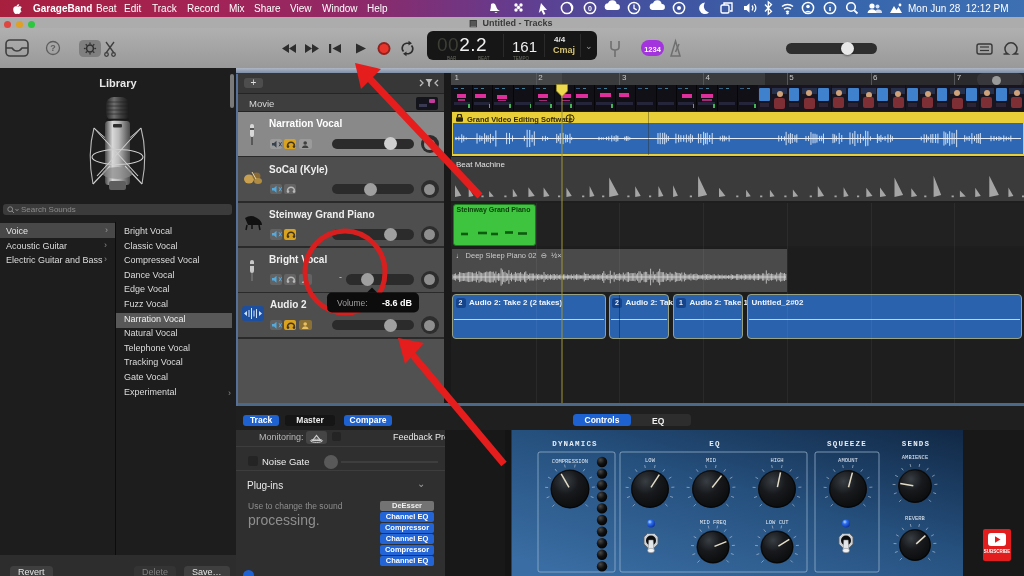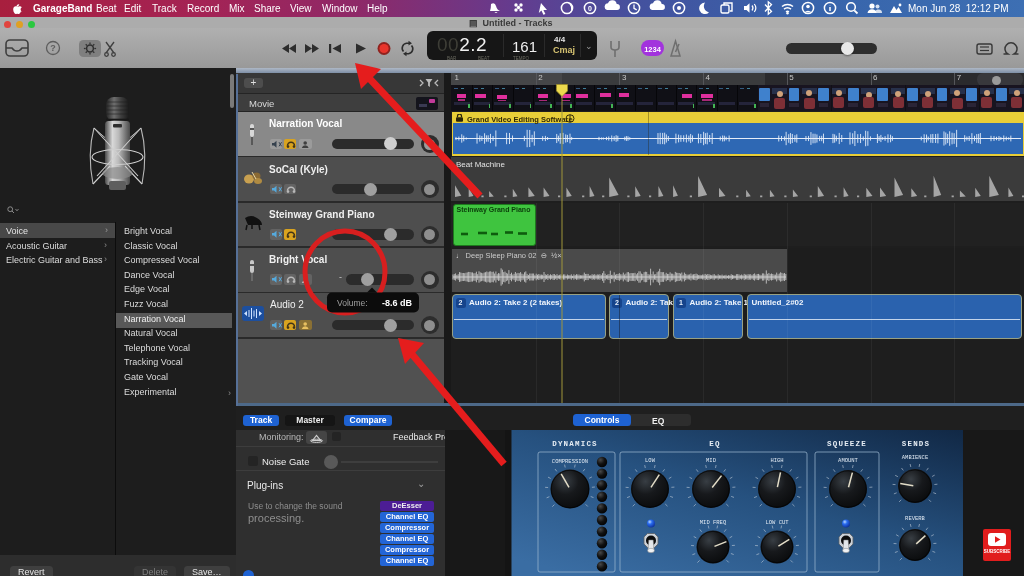--- a/index.html
+++ b/index.html
@@ -158,20 +158,21 @@
   <div class="abs" style="left:841px;top:42px;width:13px;height:13px;background:#e8e8e8;border-radius:50%;box-shadow:0 1px 2px rgba(0,0,0,.4);"></div>
 
   <svg class="abs" style="left:975px;top:40px;" width="45" height="17" viewBox="0 0 45 17">
     <rect x="2" y="4" width="15" height="10" rx="2" fill="none" stroke="#383838" stroke-width="1.4"></rect>
     <line x1="5" y1="7" x2="14" y2="7" stroke="#383838" stroke-width="1.2"></line>
     <line x1="5" y1="10.5" x2="14" y2="10.5" stroke="#383838" stroke-width="1.2"></line>
     <path d="M28.5 14 h4.4 a6 6 0 1 1 6.2 0 h4.4" fill="none" stroke="#383838" stroke-width="1.5"></path>
   </svg>
 
   <div class="abs" style="left:0;top:68px;width:236px;height:508px;background:#1d1d1d;"></div>
+  <div class="abs txt" style="left:0;top:77px;width:236px;text-align:center;color:#e8e8e8;font-size:11px;font-weight:bold;">Library</div>
   <svg class="abs" style="left:80px;top:94px;" width="75" height="100" viewBox="0 0 75 100">
     <defs>
       <linearGradient id="micbody" x1="0" y1="0" x2="1" y2="0">
         <stop offset="0" stop-color="#4a4a4a"></stop>
           <stop offset=".3" stop-color="#d8d8d8"></stop>
         <stop offset=".55" stop-color="#b9b9b9"></stop>
           <stop offset=".85" stop-color="#6e6e6e"></stop>
           <stop offset="1" stop-color="#4a4a4a"></stop>
       </linearGradient>
       <linearGradient id="micgrille" x1="0" y1="0" x2="1" y2="0">
@@ -196,20 +197,21 @@
     <rect x="33" y="30" width="9" height="3.5" rx="1" fill="#2e2e2e"></rect>
     <g stroke="#cfcfcf" stroke-width="1.1" fill="none">
       <path d="M14 34 L58 82 M61 34 L17 82"></path>
       <path d="M13 90 L30 72 M62 90 L45 72"></path>
       <ellipse cx="37.5" cy="63" rx="25.5" ry="7.5"></ellipse>
     </g>
     <ellipse cx="37.5" cy="79" rx="15" ry="6" fill="#8a8a8a" opacity=".7"></ellipse>
     <rect x="29" y="87" width="17" height="9" rx="2" fill="#5e5e5e"></rect>
   </svg>
   <div class="abs" style="left:230px;top:74px;width:4px;height:34px;background:#7a7a7a;border-radius:2px;"></div>
+  <div class="abs" style="left:3px;top:204px;width:229px;height:11px;background:#3b3b3b;border-radius:3px;color:#8b8b8b;font-size:8px;line-height:11px;padding-left:18px;box-sizing:border-box;">Search Sounds</div>
   <svg class="abs" style="left:7px;top:206px;" width="12" height="8" viewBox="0 0 12 8">
       <circle cx="3.2" cy="3.2" r="2.4" fill="none" stroke="#8b8b8b" stroke-width="1"></circle>
       <line x1="5" y1="5" x2="7" y2="7" stroke="#8b8b8b" stroke-width="1"></line>
       <path d="M8.5 3 l1.5 1.8 L11.5 3" fill="none" stroke="#8b8b8b" stroke-width=".9"></path>
     </svg>
   <div class="abs" style="left:115px;top:222px;width:1px;height:333px;background:#0c0c0c;"></div>
   <div class="abs" style="left:0;top:223px;width:115px;height:14.6px;background:#484848;"></div>
   <div class="abs txt" style="left:6px;top:226px;color:#e4e4e4;font-size:9px;">Voice</div>
   <div class="abs txt" style="left:105px;top:225px;color:#9a9a9a;font-size:9px;">›</div>
   <div class="abs txt" style="left:6px;top:240.6px;color:#dcdcdc;font-size:9px;">Acoustic Guitar</div>
@@ -343,21 +345,21 @@
       <circle cx="24" cy="7.6" r="1.3" fill="#b9b9b9"></circle>
     <circle cx="35.2" cy="4" r="1.8" fill="#b9b9b9"></circle>
       <path d="M31.8 9 a3.5 3.5 0 0 1 6.8 0 Z" fill="#b9b9b9"></path>
   </svg>
   <div class="abs txt" style="left:339px;top:272px;color:#ccc;font-size:9px;">-</div>
   <div class="abs" style="left:346px;top:274.4px;width:68px;height:10.5px;background:#2b2b2b;border-radius:5.5px;"></div>
   <div class="abs" style="left:360.5px;top:273.2px;width:13px;height:13px;background:#9f9f9f;border-radius:50%;"></div>
   <div class="abs" style="left:420.5px;top:270.9px;width:18px;height:18px;background:#2d2d2d;border-radius:50%;"></div>
   <div class="abs" style="left:424px;top:274.4px;width:11px;height:11px;background:#8e8e8e;border-radius:50%;"></div>
 
-  <div class="abs txt" style="left:270px;top:299px;color:#efefef;font-size:10px;font-weight:normal;">Audio 2</div>
+  <div class="abs txt" style="left:270px;top:299px;color:#efefef;font-size:10px;font-weight:bold;">Audio 2</div>
   <div class="abs" style="left:242px;top:306px;width:22px;height:15px;background:#1d4f9e;border-radius:3px;"></div>
   <svg class="abs" style="left:242px;top:306px;" width="22" height="15" viewBox="0 0 22 15">
     <path d="M2 7.5 l3 -2.5 v5 Z M20 7.5 l-3 -2.5 v5 Z" fill="#cfe2ff"></path>
     <g stroke="#cfe2ff" stroke-width="1">
         <line x1="7" y1="4" x2="7" y2="11"></line>
         <line x1="9.5" y1="2" x2="9.5" y2="13"></line>
         <line x1="12" y1="4.5" x2="12" y2="10.5"></line>
         <line x1="14.5" y1="3" x2="14.5" y2="12"></line>
       </g>
   </svg>
@@ -661,22 +663,22 @@
   <div class="abs txt" style="left:345px;top:431.5px;color:#e9e9e9;font-size:9px;padding-left:48px;">Feedback Protection</div>
   <div class="abs" style="left:236px;top:446px;width:209px;height:1px;background:#3d3d3d;"></div>
   <div class="abs" style="left:248px;top:456px;width:10px;height:10px;background:#242424;border-radius:2px;"></div>
   <div class="abs txt" style="left:262px;top:456px;color:#ededed;font-size:9.5px;">Noise Gate</div>
   <div class="abs" style="left:341px;top:461px;width:97px;height:2px;background:#3e3e3e;"></div>
   <div class="abs" style="left:324px;top:455px;width:14px;height:14px;background:#595959;border-radius:50%;"></div>
   <div class="abs" style="left:236px;top:470px;width:209px;height:1px;background:#3d3d3d;"></div>
   <div class="abs txt" style="left:247px;top:480px;color:#e9e9e9;font-size:10px;">Plug-ins</div>
   <div class="abs txt" style="left:417px;top:478px;color:#9e9e9e;font-size:10px;">⌄</div>
   <div class="abs txt" style="left:248px;top:501px;color:#8e8e8e;font-size:8.5px;">Use to change the sound</div>
-  <div class="abs txt" style="left:248px;top:511.5px;color:#8e8e8e;font-size:11px;">processing.</div>
-  <div class="abs" style="left:380px;top:500.5px;width:54px;height:10px;background:#4c1d95;border-radius:2px;color:#f0f0f0;font-size:7.5px;font-weight:bold;text-align:center;line-height:10px;">DeEsser</div>
+  <div class="abs txt" style="left:248px;top:511.5px;color:#8e8e8e;font-size:14px;">processing.</div>
+  <div class="abs" style="left:380px;top:500.5px;width:54px;height:10px;background:#737373;border-radius:2px;color:#f0f0f0;font-size:7.5px;font-weight:bold;text-align:center;line-height:10px;">DeEsser</div>
   <div class="abs" style="left:380px;top:511.5px;width:54px;height:10px;background:#2365d6;border-radius:2px;color:#fff;font-size:7.5px;font-weight:bold;text-align:center;line-height:10px;">Channel EQ</div>
   <div class="abs" style="left:380px;top:522.5px;width:54px;height:10px;background:#2365d6;border-radius:2px;color:#fff;font-size:7.5px;font-weight:bold;text-align:center;line-height:10px;">Compressor</div>
   <div class="abs" style="left:380px;top:533.5px;width:54px;height:10px;background:#2365d6;border-radius:2px;color:#fff;font-size:7.5px;font-weight:bold;text-align:center;line-height:10px;">Channel EQ</div>
   <div class="abs" style="left:380px;top:544.5px;width:54px;height:10px;background:#2365d6;border-radius:2px;color:#fff;font-size:7.5px;font-weight:bold;text-align:center;line-height:10px;">Compressor</div>
   <div class="abs" style="left:380px;top:555.5px;width:54px;height:10px;background:#2365d6;border-radius:2px;color:#fff;font-size:7.5px;font-weight:bold;text-align:center;line-height:10px;">Channel EQ</div>
   <div class="abs" style="left:243px;top:570px;width:11px;height:11px;background:#1e62d2;border-radius:50%;"></div>
   <div class="abs txt" style="left:10px;top:561px;"><span style="display:inline-block;background:#3f3f3f;border-radius:3.5px;color:#e6e6e6;font-size:9px;padding:1.5px 8px;">Revert</span></div>
   <div class="abs txt" style="left:134px;top:561px;"><span style="display:inline-block;background:#343434;border-radius:3.5px;color:#7f7f7f;font-size:9px;padding:1.5px 8px;">Delete</span></div>
   <div class="abs txt" style="left:184px;top:561px;"><span style="display:inline-block;background:#3f3f3f;border-radius:3.5px;color:#e6e6e6;font-size:9px;padding:1.5px 8px;">Save…</span></div>
   <div class="abs" style="left:445px;top:430px;width:579px;height:146px;background:#181818;"></div>

